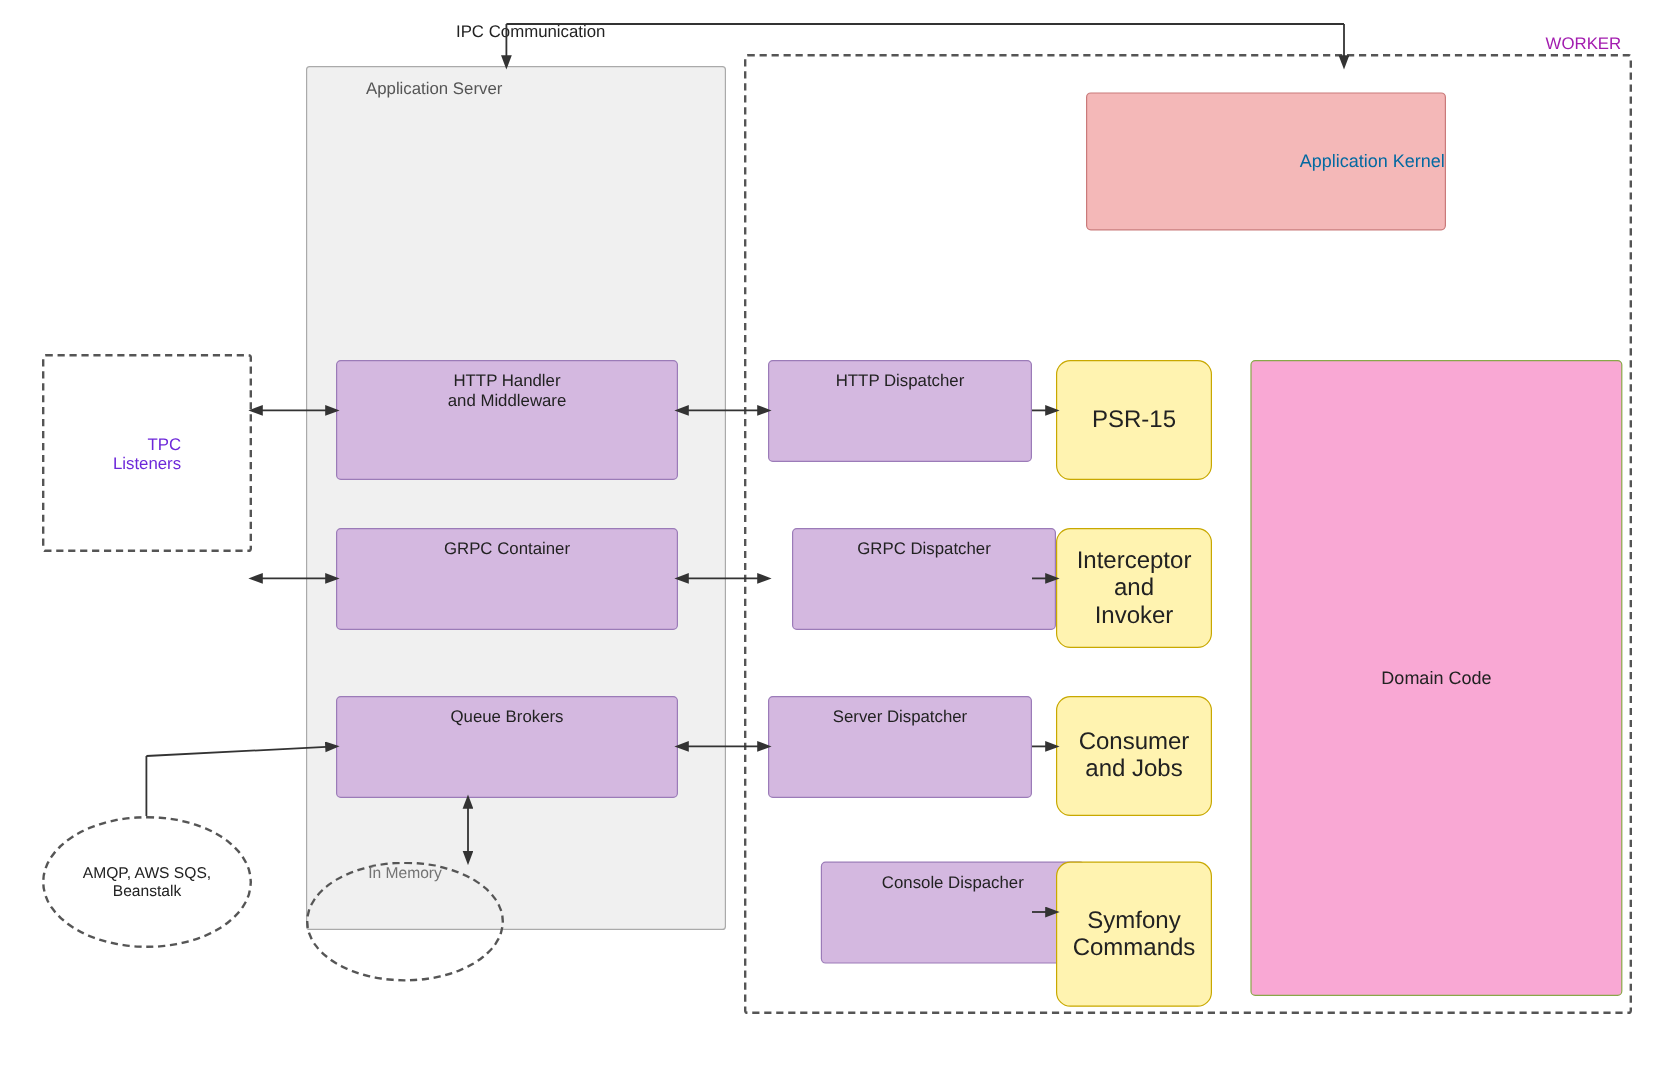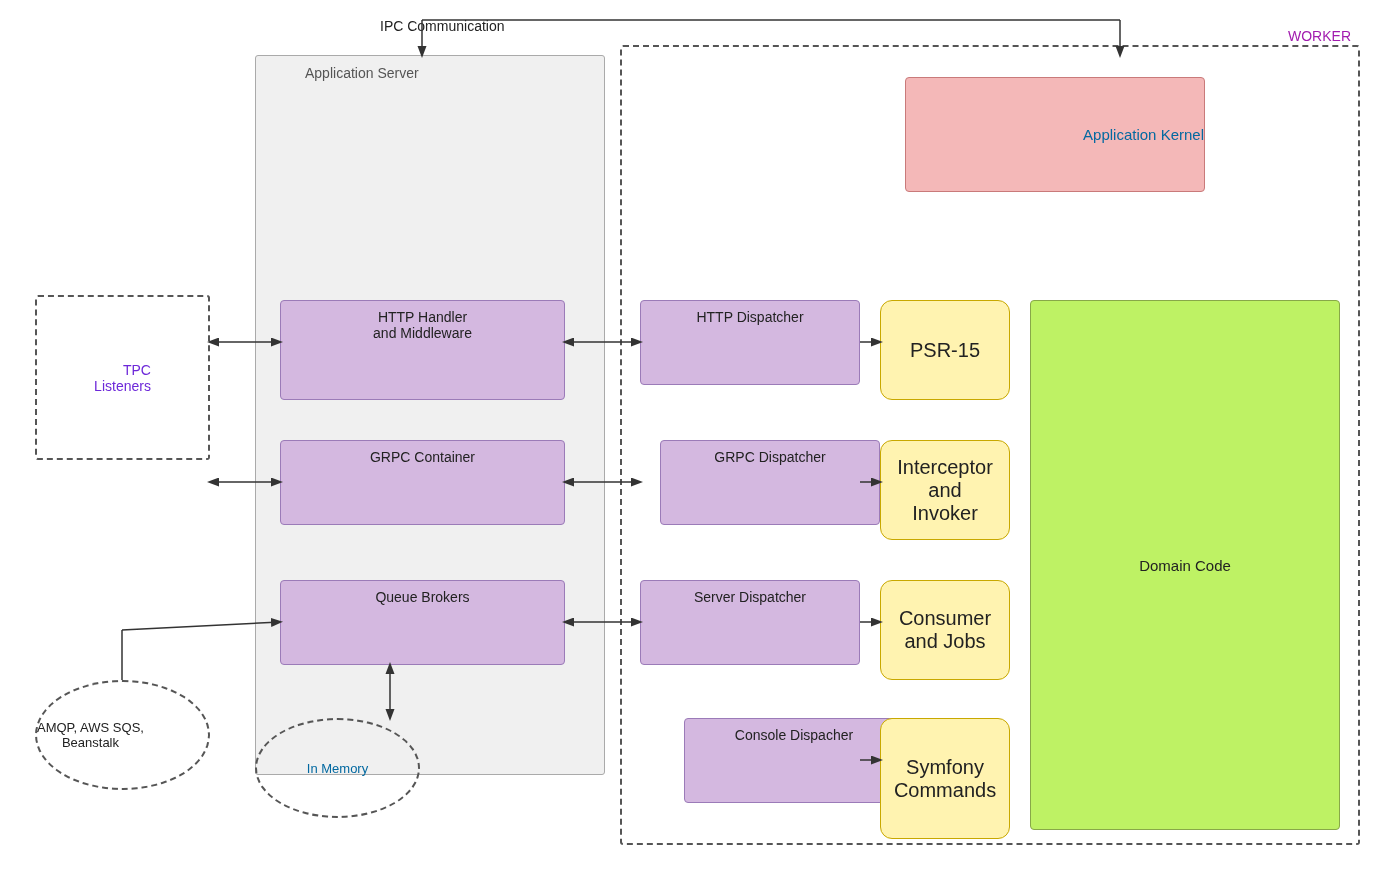--- a/index.html
+++ b/index.html
@@ -140,29 +140,30 @@
       align-items: center;
       justify-content: center;
       text-align: center;
       font-size: 15px;
       color: #222;
     }
 
     
     .green-box {
       position: absolute;
-      background: #bef264;
+      background: #f9a8d4;
       border: 1.5px solid #88a848;
       border-radius: 4px;
       display: flex;
       align-items: center;
       justify-content: center;
       text-align: center;
       font-size: 15px;
       color: #222;
+      margin-left: 12px;
     }
 
     
     .arrows-svg {
       position: absolute;
       top: 0;
       left: 0;
       width: 1379px;
       height: 892px;
       pointer-events: none;
@@ -232,25 +233,25 @@
   </div>
 
   <div class="yellow-box" style="top:718px; left:880px; width:130px; height:121px;">
     <span>Symfony<br>Commands</span>
   </div>
 
   <div class="green-box" style="top:300px; left:1030px; width:310px; height:530px;">
     <span>Domain Code</span>
   </div>
 
-  <div style="position:absolute; top:680px; left:35px; width:175px; height:110px; border: 2px dashed #555; border-radius: 50%; display:flex; align-items:center; justify-content:flex-start; text-align:center; font-size:13px; color:#222;">
+  <div style="position:absolute; top:680px; left:35px; width:175px; height:110px; border: 2px dashed #555; border-radius: 50%; display:flex; align-items:center; justify-content:center; text-align:center; font-size:13px; color:#222;">
     <span>AMQP, AWS SQS,<br>Beanstalk</span>
   </div>
 
-  <div style="position:absolute; top:718px; left:255px; width:165px; height:100px; border: 2px dashed #555; border-radius: 50%; display:flex; align-items:center; justify-content:center; text-align:center; font-size:13px; color:#0369a1;">
+  <div style="position:absolute; top:718px; left:255px; width:165px; height:100px; border: 2px dashed #555; border-radius: 50%; display:flex; justify-content:center; text-align:center; font-size:13px; color:#737373;">
     <span>In Memory</span>
   </div>
 
   <svg class="arrows-svg">
     <defs>
       <marker id="arrow" markerWidth="8" markerHeight="8" refX="6" refY="3" orient="auto">
         <path d="M0,0 L0,6 L8,3 z" fill="#333"></path>
       </marker>
       <marker id="arrow-rev" markerWidth="8" markerHeight="8" refX="2" refY="3" orient="auto">
         <path d="M8,0 L8,6 L0,3 z" fill="#333"></path>

